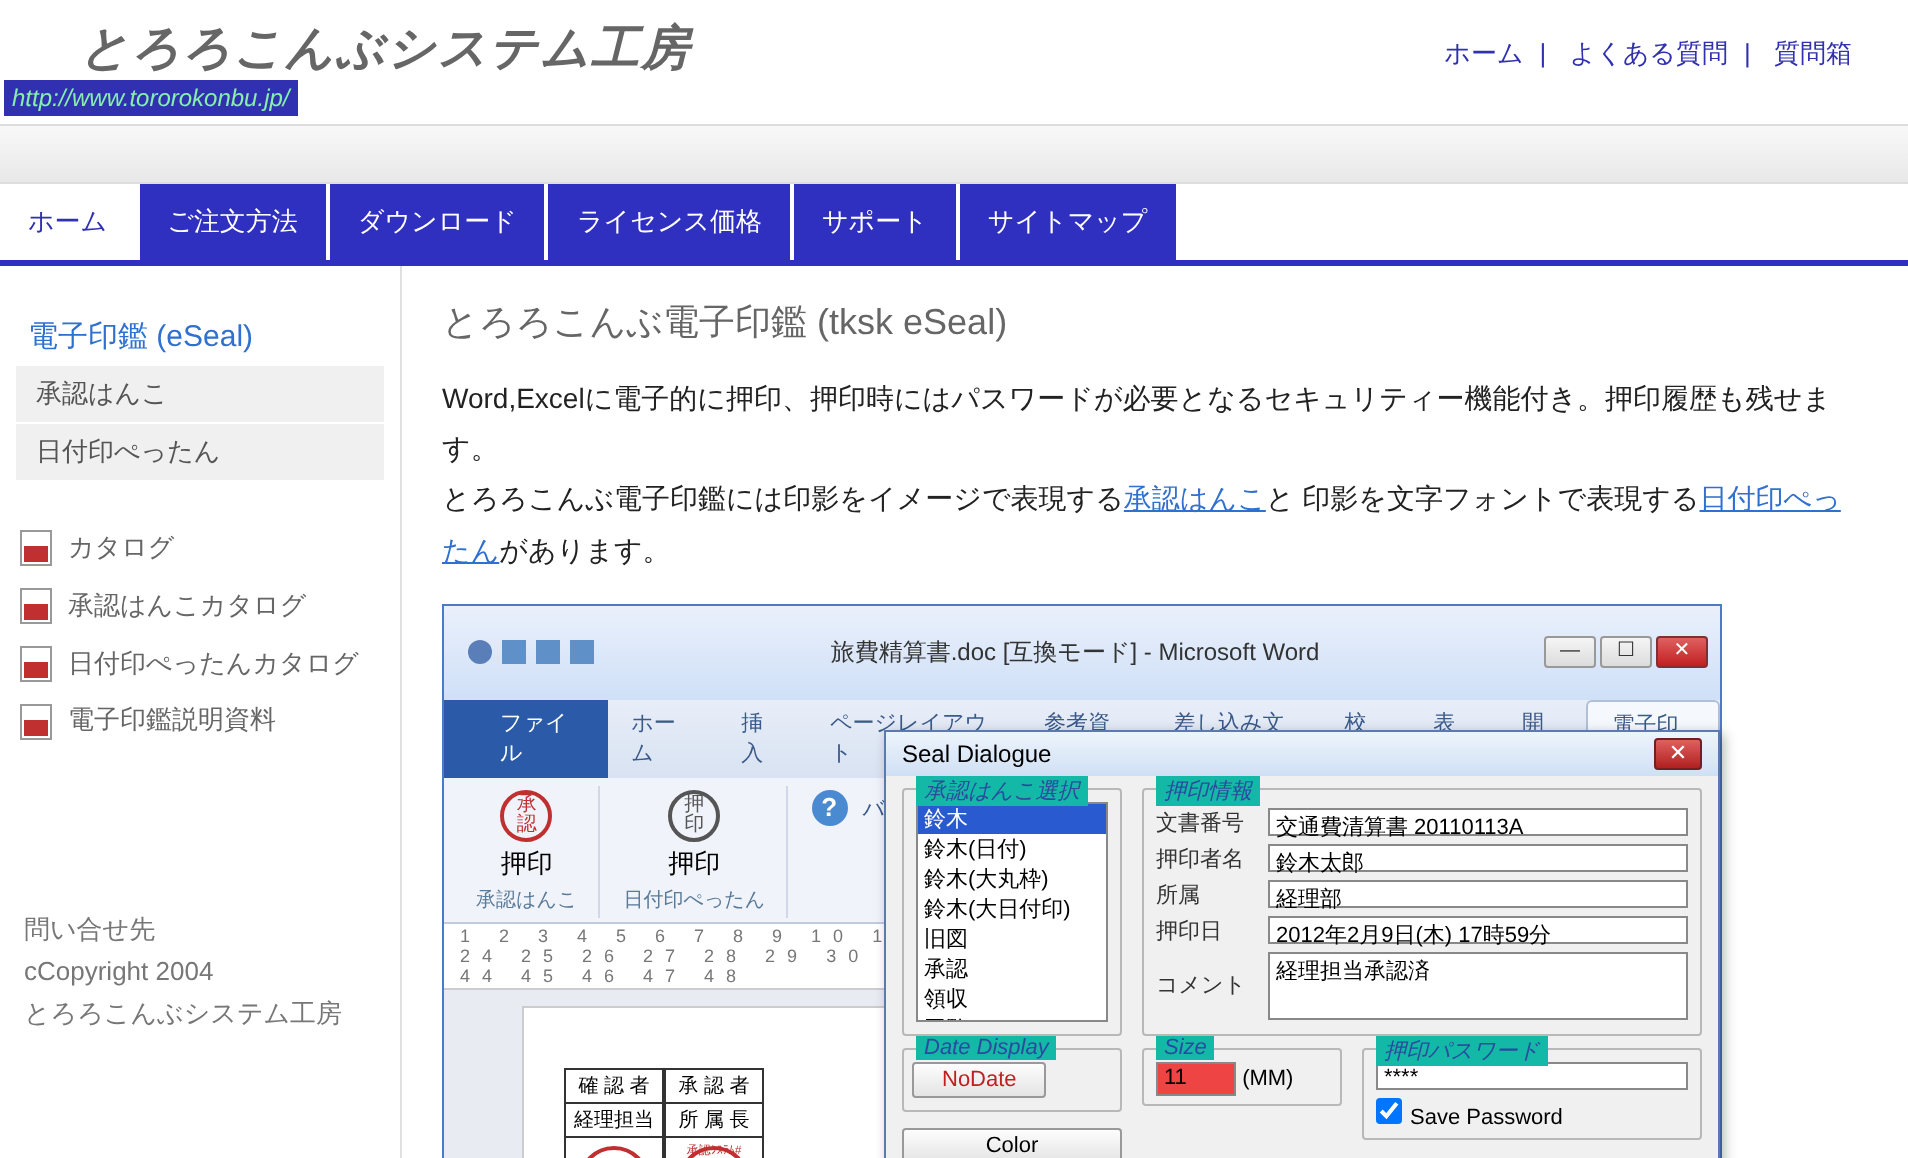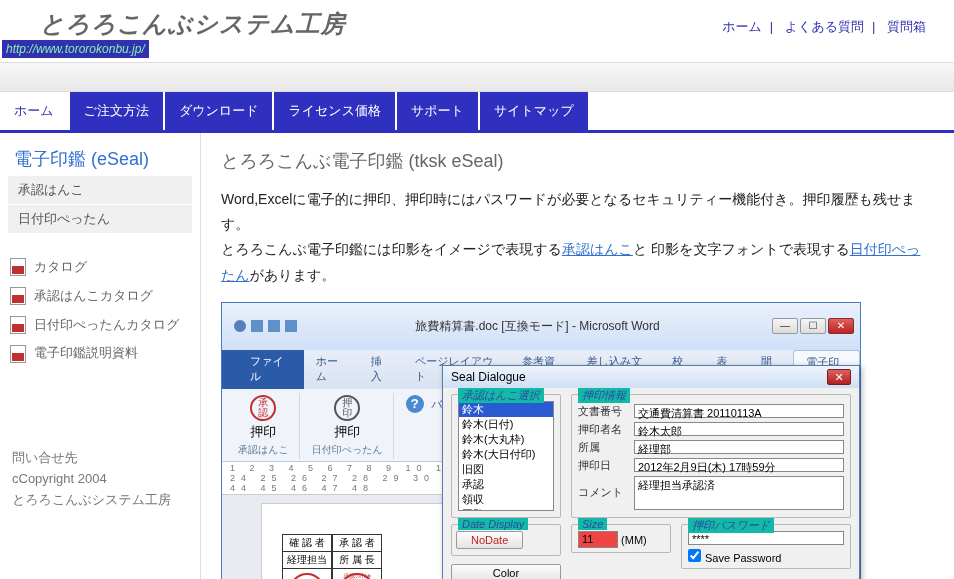--- a/index.html
+++ b/index.html
@@ -9,21 +9,21 @@
 .top-links { font-size: 13px; color: #3030b0; padding-top: 10px; }
 .top-links span { padding: 0 8px; cursor: pointer; }
 .top-links .sep { color: #3030b0; padding: 0; }
 .url-bar { background: #3030b0; color: #86efac; font-size: 12px; padding: 2px 4px; font-style: italic; display: inline-block; margin-left: 2px; }
 .banner-strip { height: 30px; background: linear-gradient(#f8f8f8, #e8e8e8); border-top: 1px solid #ddd; border-bottom: 1px solid #ddd; margin-top: 4px; }
 .nav { display: flex; background: #fff; border-bottom: 3px solid #3030c0; }
 .nav-item { background: #3030c0; color: #fff; padding: 10px 14px; margin-right: 2px; font-size: 13px; cursor: pointer; text-align: center; }
 .nav-item.active { background: #fff; color: #3030b0; }
 .container { display: flex; }
 .sidebar { width: 200px; padding: 10px 8px; }
-.side-title { color: #3070d0; font-size: 18px; padding: 4px 6px; }
+.side-title { color: #3070d0; font-size: 15px; padding: 4px 6px; margin-top: 12px; }
 .side-item { background: #f0f0f0; padding: 5px 10px; margin: 1px 0; color: #555; cursor: pointer; font-size: 13px; }
 .doc-list { margin-top: 20px; }
 .doc-item { display: flex; align-items: center; padding: 4px 2px; color: #666; font-size: 13px; cursor: pointer; line-height: 1.6; }
 .pdf-icon { width: 16px; height: 18px; margin-right: 8px; position: relative; flex-shrink: 0; }
 .pdf-icon::before { content: ""; position: absolute; inset: 0; background: #fff; border: 1px solid #999; }
 .pdf-icon::after { content: ""; position: absolute; left: 2px; bottom: 2px; right: 2px; height: 8px; background: #c03030; }
 .contact { margin-top: 80px; color: #777; font-size: 13px; line-height: 1.6; padding: 0 4px; }
 .main { flex: 1; padding: 16px 20px; border-left: 1px solid #e0e0e0; }
 .page-title { font-size: 18px; color: #666; margin-bottom: 14px; }
 .body-text { font-size: 14px; line-height: 1.8; color: #222; }

